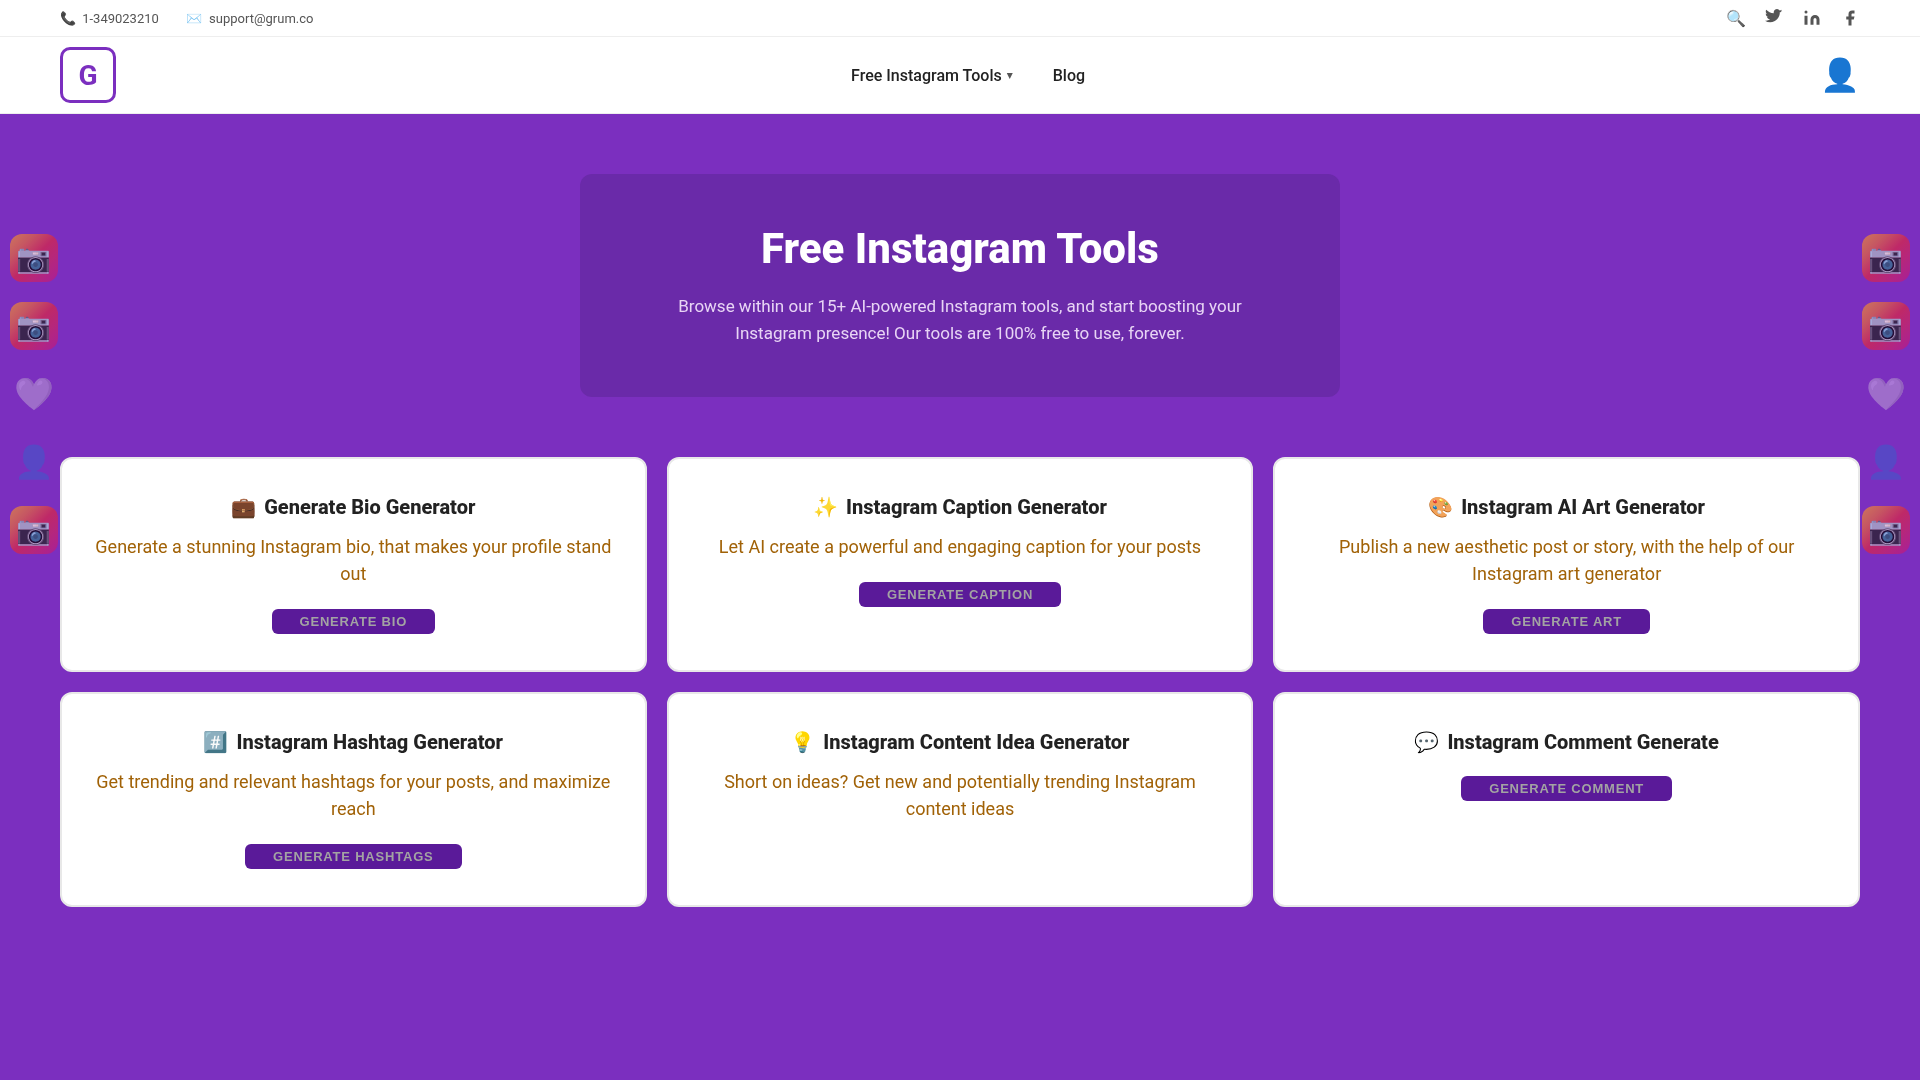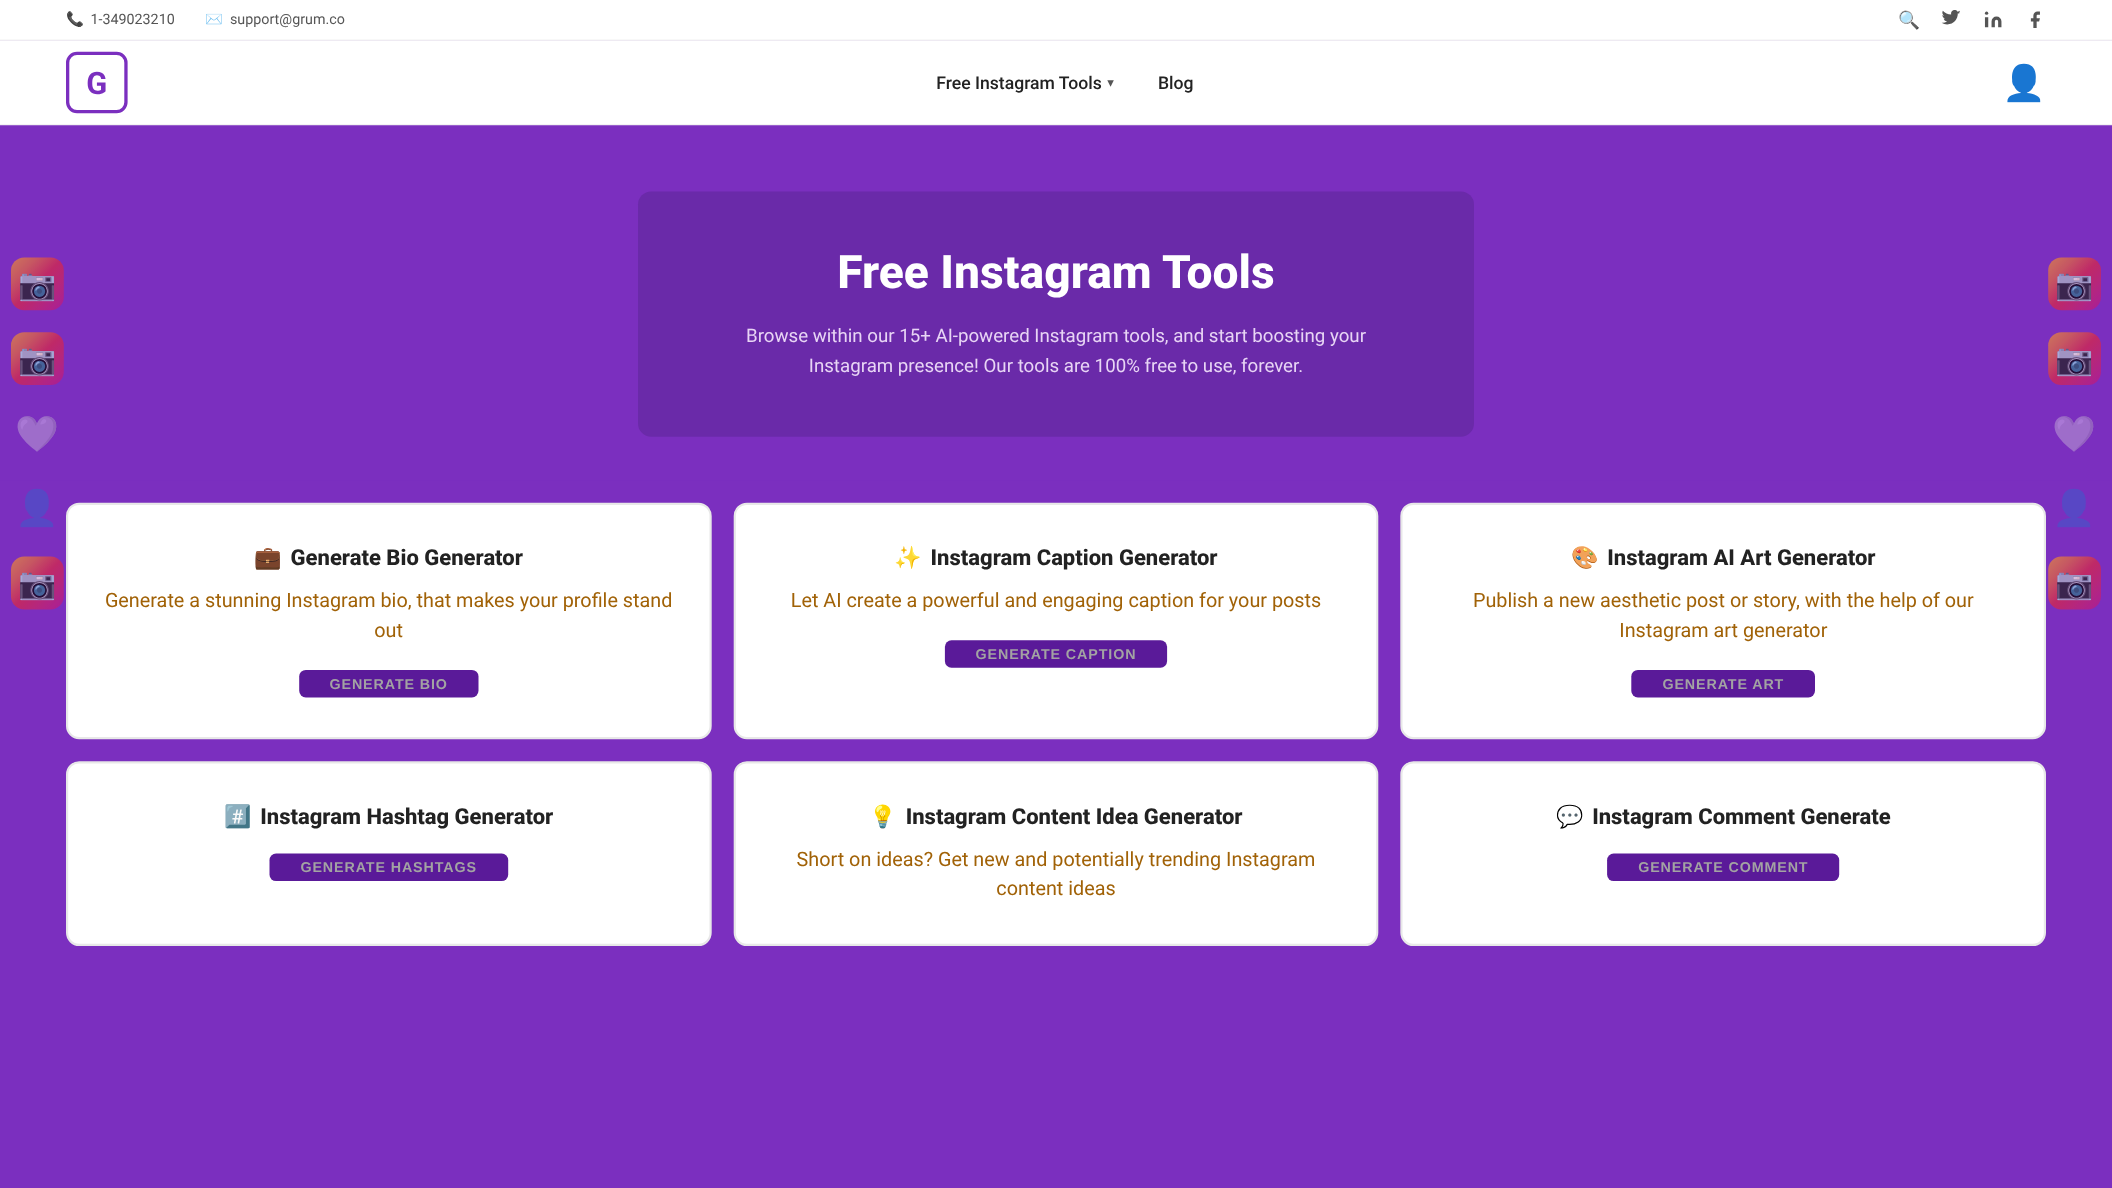--- a/index.html
+++ b/index.html
@@ -227,20 +227,21 @@
       <span>Instagram AI Art Generator</span>
     </div>
     <p class="card-desc">Publish a new aesthetic post or story, with the help of our Instagram art generator</p>
     <button class="card-btn">GENERATE ART</button>
   </div>
       <div class="card">
     <div class="card-title">
       <span>#️⃣</span>
       <span>Instagram Hashtag Generator</span>
     </div>
+    <p class="card-desc">Get trending and relevant hashtags for your posts, and maximize reach</p>
     <button class="card-btn">GENERATE HASHTAGS</button>
   </div>
       <div class="card">
     <div class="card-title">
       <span>💡</span>
       <span>Instagram Content Idea Generator</span>
     </div>
     <p class="card-desc">Short on ideas? Get new and potentially trending Instagram content ideas</p>
   </div>
       <div class="card">

